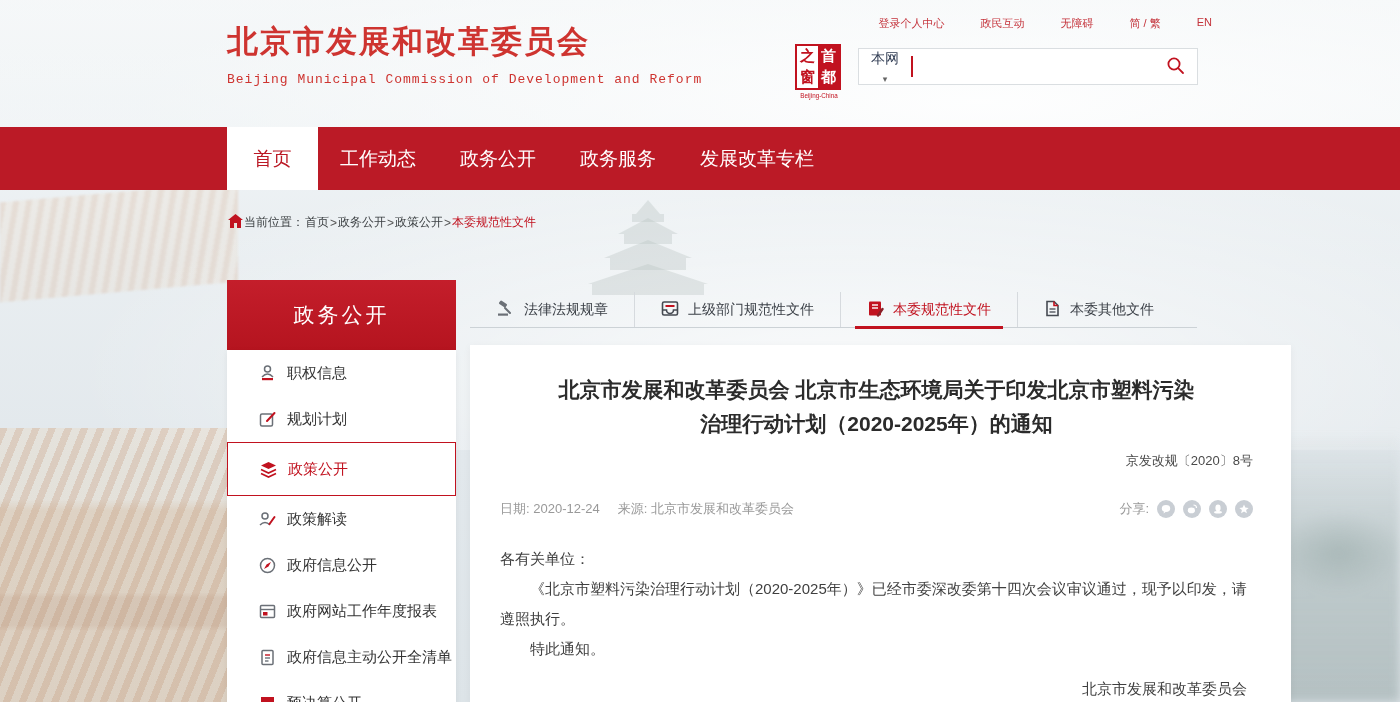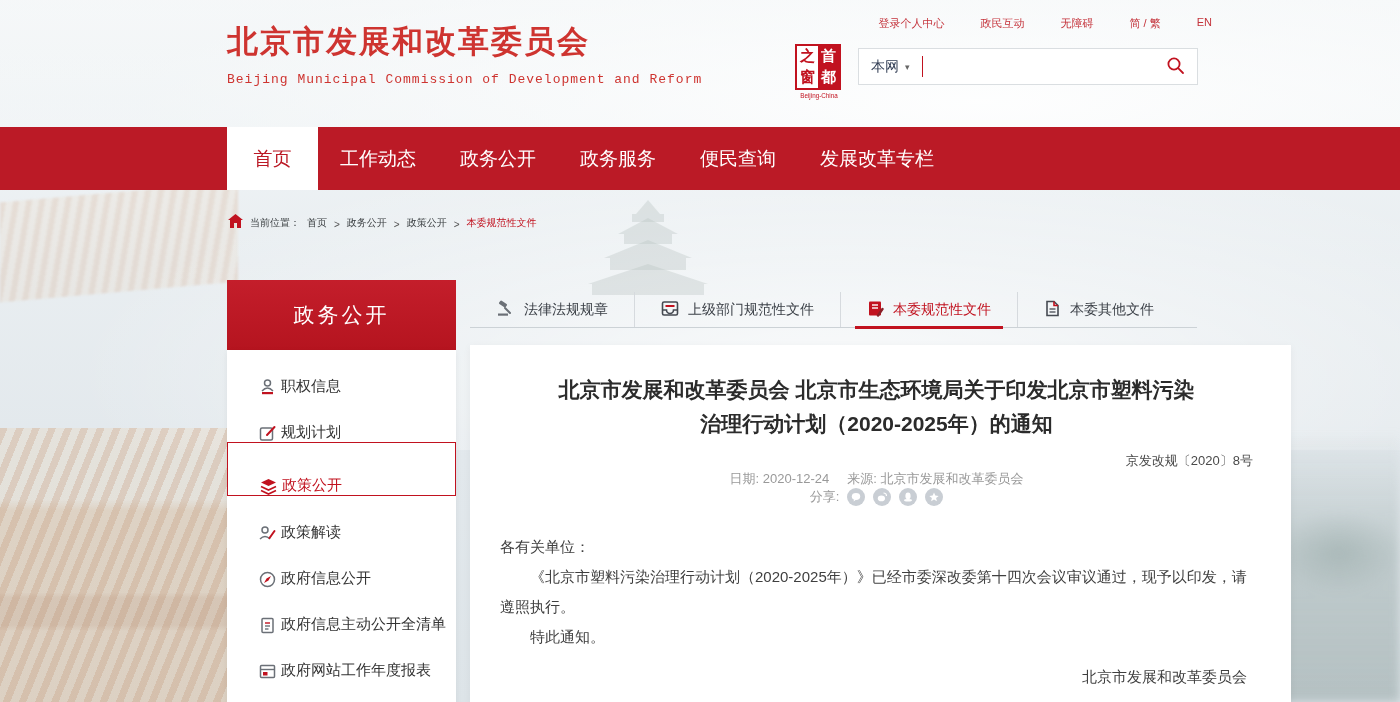--- a/index.html
+++ b/index.html
@@ -38,66 +38,66 @@
   .top-links span { cursor:pointer; white-space:nowrap; }
   .seal { left:795px; top:44px; width:48px; text-align:center; cursor:pointer; }
   .seal-grid { width:46px; height:46px; border:2px solid #c1121f; background:#fff;
       display:grid; grid-template-columns:1fr 1fr; grid-template-rows:1fr 1fr; }
   .seal-grid span { display:flex; align-items:center; justify-content:center; font-size:15px; font-weight:bold; }
   .seal-red-on-white { color:#c1121f; background:#fff; }
   .seal-white-on-red { color:#fff; background:#c1121f; }
   .seal-cap { margin-top:2px; font-size:7px; color:#c1121f; transform:scale(.9); white-space:nowrap; }
   .searchbox { left:858px; top:48px; width:340px; height:37px; background:#fff; border:1px solid #dadee1;
       display:flex; align-items:center; padding:0 12px; }
-  .scope { display:flex; align-items:center; gap:6px; font-size:14px; color:#2f3b52; cursor:pointer; }
+  .scope { display:flex; align-items:center; gap:6px; font-size:14px; color:#2f3b52; cursor:pointer;flex-direction:column; }
   .scope-caret { font-size:9px; color:#666; }
   .cursor-bar { width:1.5px; height:21px; background:#c1121f; margin-left:12px; }
   .search-input { flex:1; border:none; outline:none; height:30px; font-size:14px; background:transparent; }
   .search-btn { background:none; border:none; cursor:pointer; display:flex; align-items:center; }
 
   
   .navbar { position:absolute; z-index:2; left:0; top:127px; width:1400px; height:63px; background:#bb1a26; }
   .nav-inner { margin-left:227px; display:flex; height:63px; }
   .nav-item { color:#fff; font-size:19px; line-height:63px; padding:0 22px; cursor:pointer; white-space:nowrap; }
   .nav-item.active { background:#fff; color:#bb1a26; padding:0; width:91px; text-align:center; }
 
   
-  .breadcrumb { position:absolute; z-index:2; left:228px; top:214px; display:flex; align-items:flex-end; gap:7px;
-      font-size:10px; color:#3c4043; }
+  .breadcrumb { position:absolute; z-index:2; left:228px; top:214px; display:flex; align-items:center; gap:1px;
+      font-size:12px; color:#3c4043; }
   .bc-sep { color:#555; }
   .bc-link { cursor:pointer; }
   .bc-current { color:#c1121f; }
 
   
   .sidebar { position:absolute; z-index:2; left:227px; top:280px; width:229px; }
   .side-head { height:70px; background:linear-gradient(180deg,#c41e2b,#b5141f); color:#fff; font-size:21px;
       letter-spacing:3px; display:flex; align-items:center; justify-content:center; cursor:pointer; }
   .side-list { background:#fff; box-shadow:0 2px 6px rgba(0,0,0,.06); }
-  .side-item { height:46px; display:flex; align-items:flex-end; gap:5px; padding-left:32px;
+  .side-item { height:46px; display:flex; align-items:center; gap:11px; padding-left:32px;
       font-size:15px; color:#333; cursor:pointer; background:#fff; }
   .side-item.active { height:54px; border:1px solid #c1121f; color:#c1121f; }
   .side-icon { width:17px; height:17px; flex:0 0 17px; display:flex; }
 
   
   .tabs { position:absolute; z-index:2; left:470px; top:292px; width:727px; display:flex; align-items:stretch;
       border-bottom:1px solid #ccd2d6; height:36px; }
   .tab { display:flex; align-items:center; gap:9px; padding:0 26px; font-size:14px; color:#3a3f46;
       cursor:pointer; position:relative; white-space:nowrap; }
   .tab + .tab { border-left:1px solid #d6dade; }
   .tab.active { color:#c1121f; }
   .tab.active::after { content:""; position:absolute; left:14px; right:14px; bottom:-2px; height:3px; background:#c1121f; }
 
   
   .article { position:absolute; z-index:2; left:470px; top:345px; width:821px; height:357px; background:#fff;
       box-shadow:0 2px 8px rgba(0,0,0,.05); padding:28px 38px 0 30px; }
   .a-title { max-width:648px; margin:0 auto; text-align:center; font-size:21px; font-weight:bold;
       color:#2b2b2b; line-height:1.6; }
   .a-docnum { text-align:right; margin-top:12px; font-size:13px; color:#4a4a4a; }
-  .a-meta { display:flex; justify-content:space-between; align-items:center;
-      font-size:13px; color:#999;flex-direction:column; }
+  .a-meta { margin-top:30px; display:flex; justify-content:space-between; align-items:center;
+      font-size:13px; color:#999; }
   .a-meta .m-left { display:flex; gap:18px; }
   .share { display:flex; align-items:center; gap:8px; color:#999; }
   .share-dot { width:18px; height:18px; border-radius:50%; background:#c9ced4; display:inline-flex;
       align-items:center; justify-content:center; cursor:pointer; }
   .a-body { margin-top:26px; font-size:15px; color:#3f3f3f; line-height:2.0; }
   .a-body p.indent { text-indent:2em; }
   .a-sign { text-align:right; margin-top:10px; font-size:15px; color:#3f3f3f; padding-right:6px; }
 </style>
 </head>
 <body>
@@ -163,21 +163,20 @@
       </span>
     </button>
   </div>
 
   <div class="navbar">
     <div class="nav-inner">
       <div class="nav-item active">首页</div>
       <div class="nav-item">工作动态</div>
       <div class="nav-item">政务公开</div>
       <div class="nav-item">政务服务</div>
-      <div class="nav-item">便民查询</div>
       <div class="nav-item">发展改革专栏</div>
     </div>
   </div>
 
   <div class="breadcrumb">
     <span>
       <svg width="15" height="14" viewBox="0 0 15 14">
         <polygon points="7.5,0 0,6 2,6 2,14 6,14 6,9 9,9 9,14 13,14 13,6 15,6" fill="#c1121f"></polygon>
       </svg>
     </span>
@@ -244,38 +243,38 @@
               <circle cx="8.5" cy="8.5" r="7" fill="none" stroke="#6b7077" stroke-width="1.5"></circle>
               <polygon points="12,5 9.5,9.5 5,12 7.5,7.5" fill="#c1121f"></polygon>
             </svg>
         </span>
         <span>政府信息公开</span>
       </div>
 
       <div class="side-item">
         <span class="side-icon">
           <svg width="17" height="17" viewBox="0 0 17 17">
+              <rect x="1.5" y="2.5" width="14" height="12" rx="1" fill="none" stroke="#6b7077" stroke-width="1.5"></rect>
+              <line x1="1.5" y1="6.5" x2="15.5" y2="6.5" stroke="#6b7077" stroke-width="1.4"></line>
+              <rect x="4" y="9" width="4.5" height="3.5" fill="#c1121f"></rect>
+            </svg>
+        </span>
+        <span>政府网站工作年度报表</span>
+      </div>
+
+      <div class="side-item">
+        <span class="side-icon">
+          <svg width="17" height="17" viewBox="0 0 17 17">
               <rect x="3" y="1.5" width="11" height="14" rx="1" fill="none" stroke="#6b7077" stroke-width="1.5"></rect>
               <line x1="6" y1="6" x2="11" y2="6" stroke="#c1121f" stroke-width="1.4"></line>
               <line x1="6" y1="9" x2="11" y2="9" stroke="#6b7077" stroke-width="1.4"></line>
               <line x1="6" y1="12" x2="9.5" y2="12" stroke="#6b7077" stroke-width="1.4"></line>
             </svg>
         </span>
         <span>政府信息主动公开全清单</span>
-      </div>
-
-      <div class="side-item">
-        <span class="side-icon">
-          <svg width="17" height="17" viewBox="0 0 17 17">
-              <rect x="1.5" y="2.5" width="14" height="12" rx="1" fill="none" stroke="#6b7077" stroke-width="1.5"></rect>
-              <line x1="1.5" y1="6.5" x2="15.5" y2="6.5" stroke="#6b7077" stroke-width="1.4"></line>
-              <rect x="4" y="9" width="4.5" height="3.5" fill="#c1121f"></rect>
-            </svg>
-        </span>
-        <span>政府网站工作年度报表</span>
       </div>
 
       <div class="side-item">
         <span class="side-icon">
           <svg width="17" height="17" viewBox="0 0 17 17">
               <rect x="2" y="2" width="13" height="5" fill="#c1121f"></rect>
               <rect x="2" y="9" width="13" height="6" fill="none" stroke="#6b7077" stroke-width="1.5"></rect>
             </svg>
         </span>
         <span>预决算公开</span>

